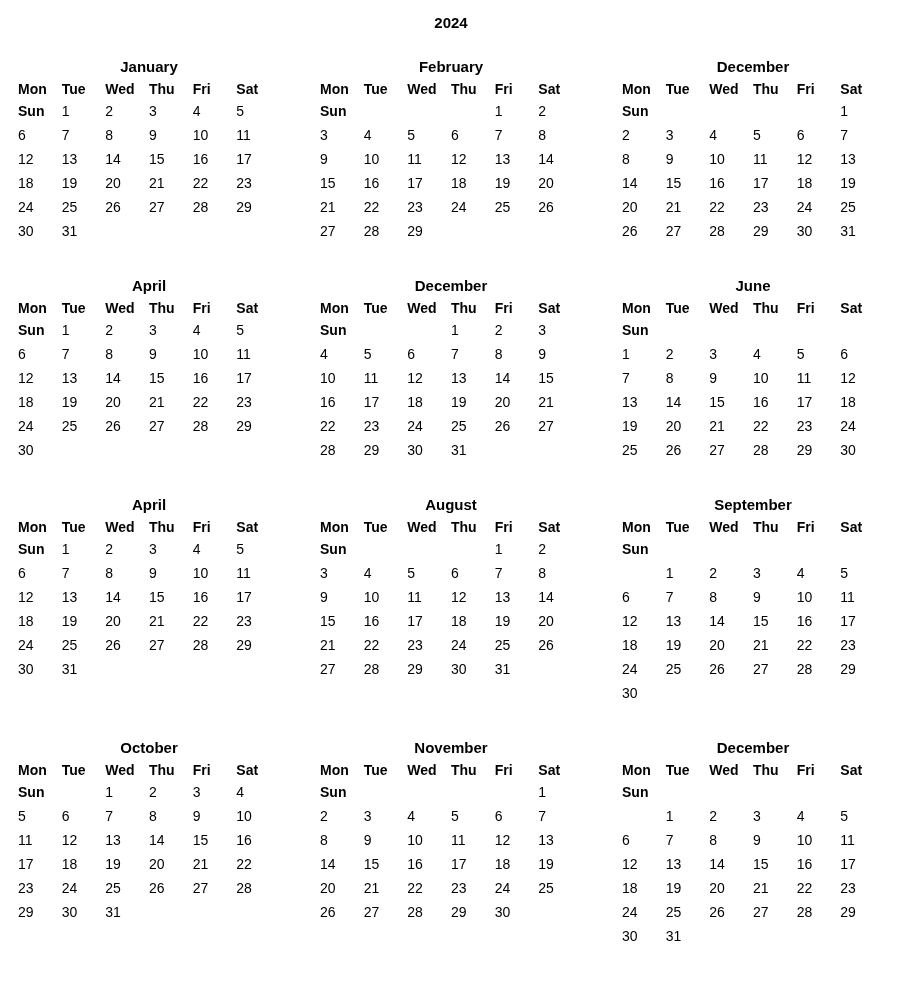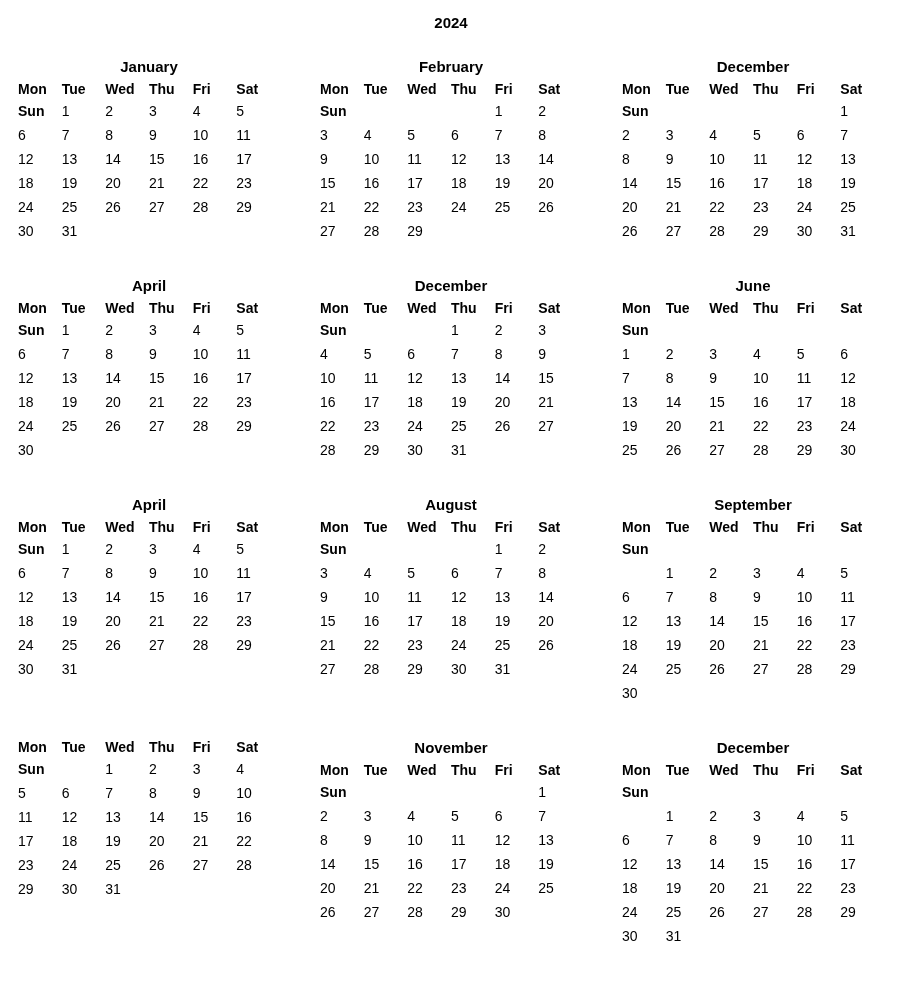--- a/index.html
+++ b/index.html
@@ -453,20 +453,21 @@
         <div class="day">24</div>
         <div class="day">25</div>
         <div class="day">26</div>
         <div class="day">27</div>
         <div class="day">28</div>
         <div class="day">29</div>
         <div class="day">30</div>
       </div>
     </div>
     <div class="month">
+      <div class="month-title">October</div>
       <div class="week-grid">
         <div class="dow">Mon</div>
         <div class="dow">Tue</div>
         <div class="dow">Wed</div>
         <div class="dow">Thu</div>
         <div class="dow">Fri</div>
         <div class="dow">Sat</div>
         <div class="dow">Sun</div>
         <div class="day"></div>
         <div class="day">1</div>

